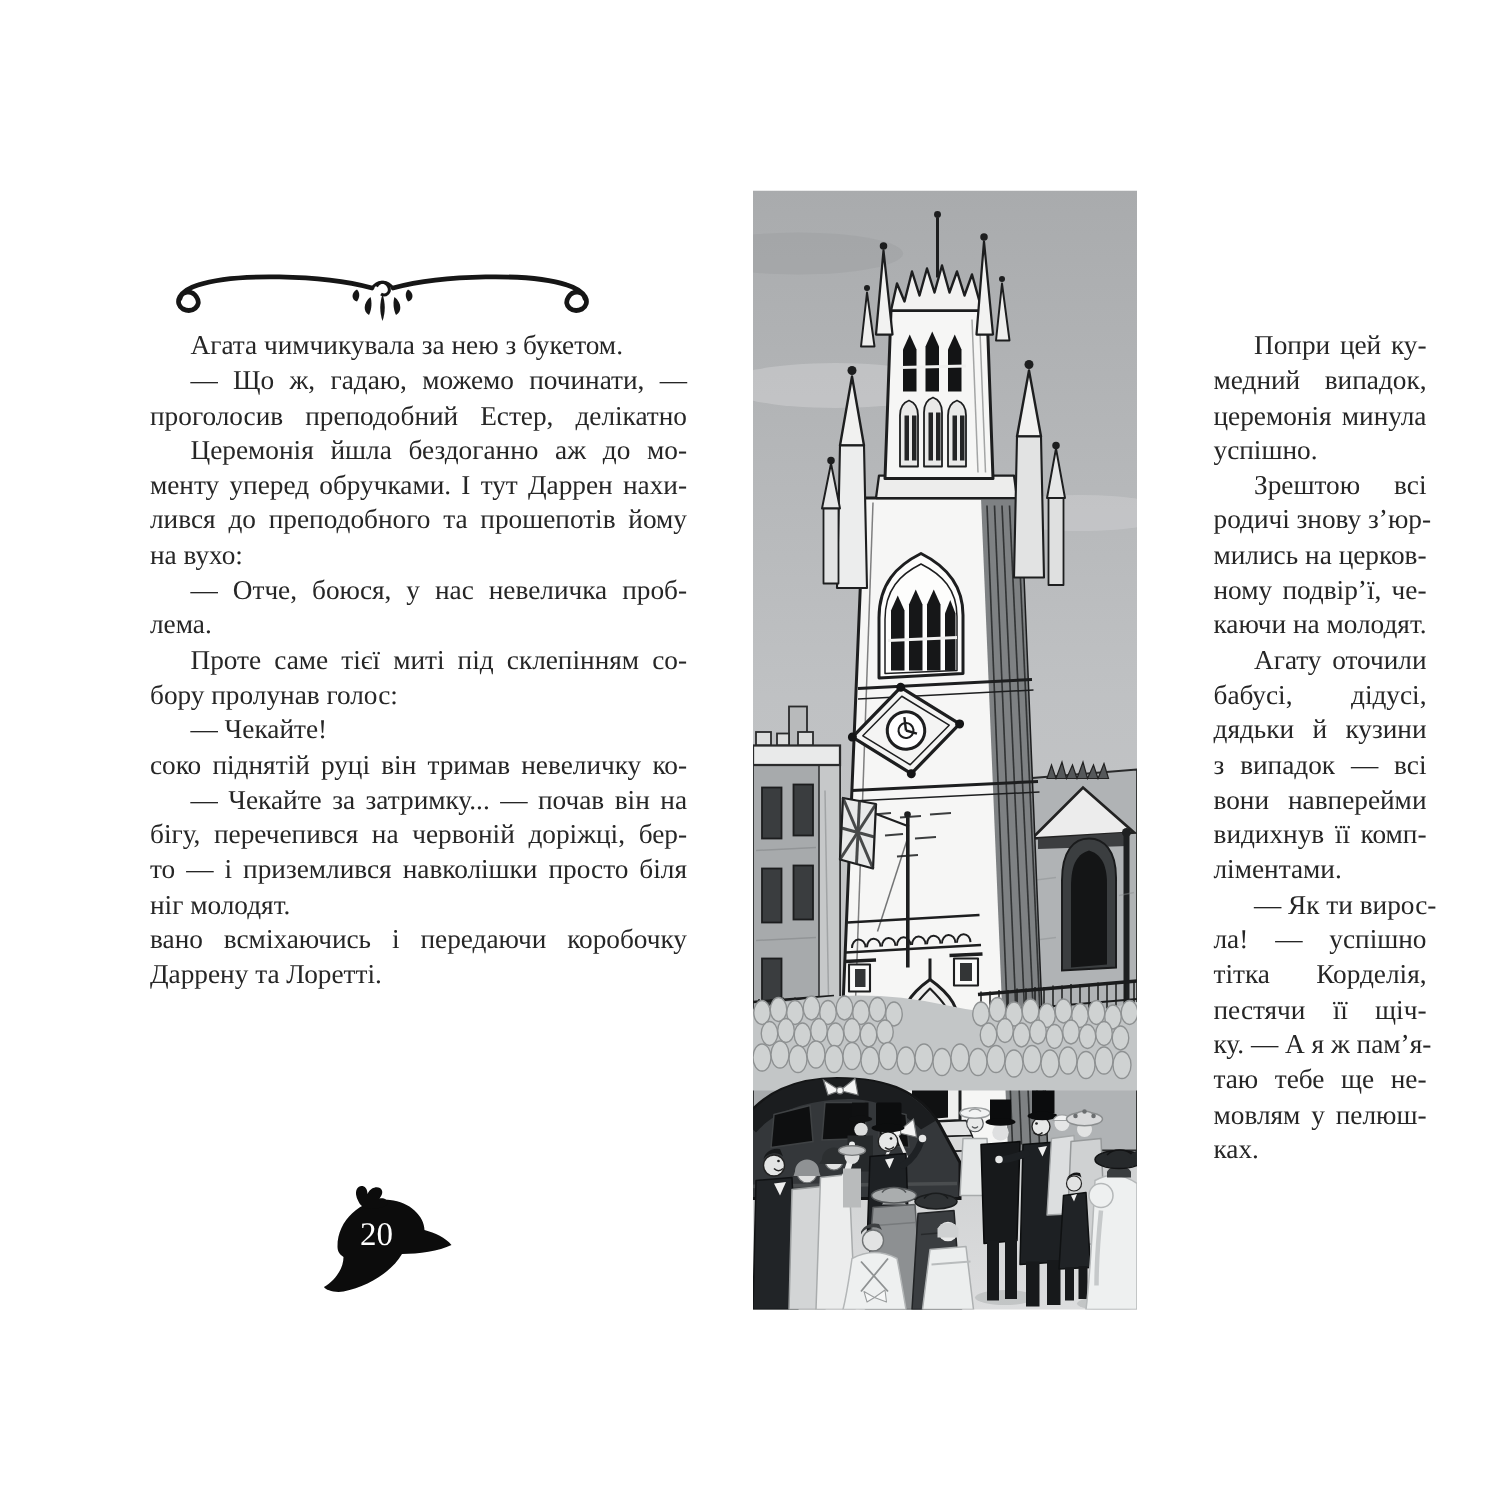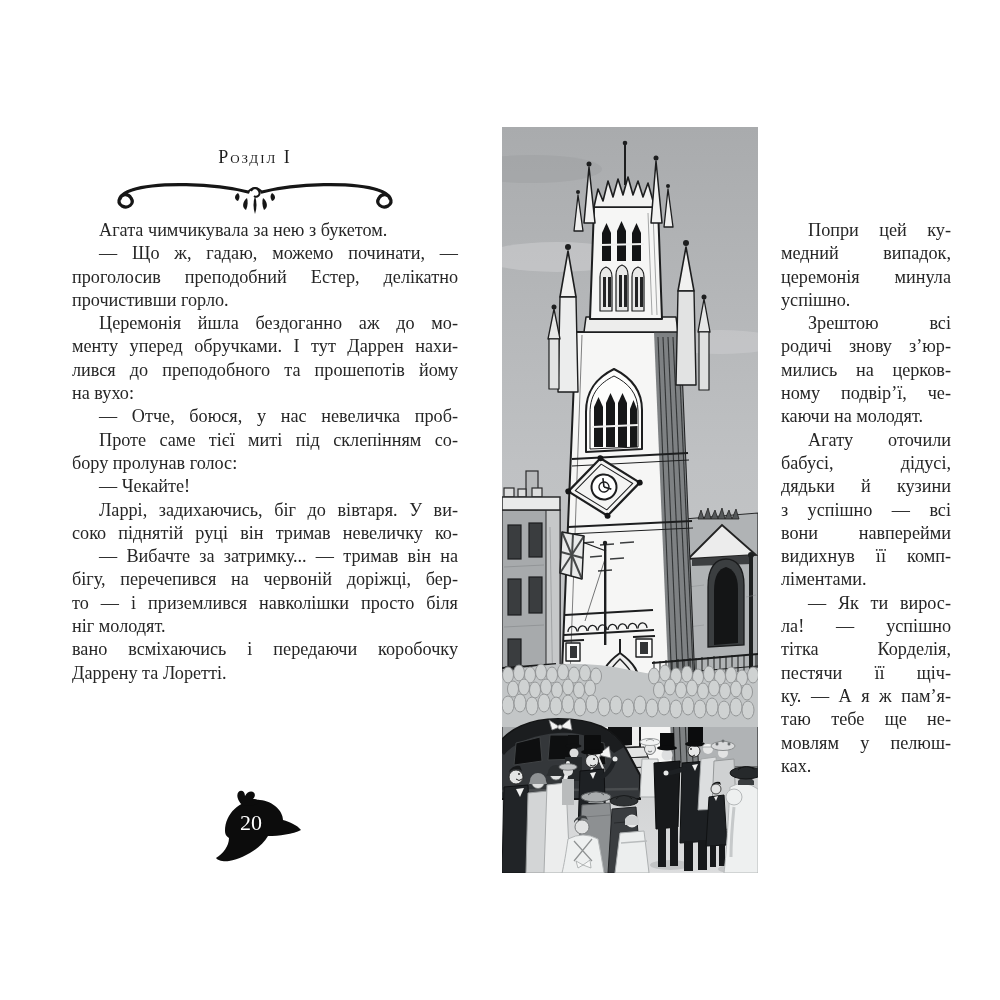--- a/index.html
+++ b/index.html
@@ -5,32 +5,31 @@
   html,body{margin:0;padding:0;background:#ffffff;}
   .page{position:relative;width:1000px;height:1000px;background:#ffffff;overflow:hidden;
         font-family:"Liberation Serif", serif;color:#262626;}
   .chapter{position:absolute;left:110px;top:147px;width:290px;text-align:center;
            font-variant:small-caps;font-size:18px;letter-spacing:2px;color:#1d1d1d;}
   .flourish{position:absolute;left:108px;top:178px;}
   .column{position:absolute;top:219px;}
   .col-left{left:72px;width:386px;}
   .col-right{left:781px;width:170px;}
   .line{font-size:18.2px;line-height:23.3px;height:23.3px;
-        text-align:justify;text-align-last:justify;white-space:nowrap;}
+        text-align:justify;text-align-last:justify;white-space:nowrap;margin-left:28px;}
   .line.indent{text-indent:27px;}
   .line.end{text-align-last:left;}
   .pagenum-wrap{position:absolute;left:205px;top:786px;}
   .illus{position:absolute;left:502px;top:127px;}
 </style>
 </head>
 <body>
 
 <div class="page">
 
-  <div class="chapter">Розділ І</div>
 
   <svg class="flourish" width="294" height="40" viewBox="0 0 294 40">
     <g fill="none" stroke="#161616" stroke-width="3.2" stroke-linecap="round">
       <path d="M140,14 C106,5 48,4 24,12 C11,16 8,24 14,28 C20,31 27,26 23,20 C20,15 13,16 12,21"></path>
       <path d="M154,14 C188,5 246,4 270,12 C283,16 286,24 280,28 C274,31 267,26 271,20 C274,15 281,16 282,21"></path>
     </g>
     <g fill="none" stroke="#161616" stroke-width="2">
       <path d="M140,14 C144,9 149,9 151,13 C153,17 149,20 146,18"></path>
       <path d="M154,14 C150,9 145,9 143,13"></path>
     </g>
@@ -40,53 +39,52 @@
       <path d="M155,20 C160,24 160,30 156,32 C154,28 154,23 155,20 Z"></path>
       <path d="M130,15 C126,17 126,22 130,23 C132,20 132,17 130,15 Z"></path>
       <path d="M164,15 C168,17 168,22 164,23 C162,20 162,17 164,15 Z"></path>
     </g>
   </svg>
 
   <div class="column col-left">
       <div class="line indent end">Агата чимчикувала за нею з букетом.</div>
       <div class="line indent">— Що ж, гадаю, можемо починати, —</div>
       <div class="line">проголосив преподобний Естер, делікатно</div>
-      <div class="line end">прочистивши горло.</div>
       <div class="line indent">Церемонія йшла бездоганно аж до мо-</div>
       <div class="line">менту уперед обручками. І тут Даррен нахи-</div>
       <div class="line">лився до преподобного та прошепотів йому</div>
       <div class="line end">на вухо:</div>
       <div class="line indent">— Отче, боюся, у нас невеличка проб-</div>
+      <div class="line end">лема.</div>
       <div class="line indent">Проте саме тієї миті під склепінням со-</div>
       <div class="line end">бору пролунав голос:</div>
       <div class="line indent end">— Чекайте!</div>
-      <div class="line indent">Ларрі, задихаючись, біг до вівтаря. У ви-</div>
       <div class="line">соко піднятій руці він тримав невеличку ко-</div>
-      <div class="line indent">— Вибачте за затримку... — тримав він на</div>
+      <div class="line indent">— Чекайте за затримку... — почав він на</div>
       <div class="line">бігу, перечепився на червоній доріжці, бер-</div>
       <div class="line">то — і приземлився навколішки просто біля</div>
       <div class="line end">ніг молодят.</div>
       <div class="line">вано всміхаючись і передаючи коробочку</div>
       <div class="line end">Даррену та Лоретті.</div>
     </div>
 
   <div class="column col-right">
       <div class="line indent">Попри цей ку-</div>
       <div class="line">медний випадок,</div>
       <div class="line">церемонія минула</div>
       <div class="line end">успішно.</div>
       <div class="line indent">Зрештою всі</div>
       <div class="line">родичі знову з’юр-</div>
       <div class="line">мились на церков-</div>
       <div class="line">ному подвір’ї, че-</div>
       <div class="line end">каючи на молодят.</div>
       <div class="line indent">Агату оточили</div>
       <div class="line">бабусі, дідусі,</div>
       <div class="line">дядьки й кузини</div>
-      <div class="line">з успішно — всі</div>
+      <div class="line">з випадок — всі</div>
       <div class="line">вони навперейми</div>
       <div class="line">видихнув її комп-</div>
       <div class="line end">ліментами.</div>
       <div class="line indent">— Як ти вирос-</div>
       <div class="line">ла! — успішно</div>
       <div class="line">тітка Корделія,</div>
       <div class="line">пестячи її щіч-</div>
       <div class="line">ку. — А я ж пам’я-</div>
       <div class="line">таю тебе ще не-</div>
       <div class="line">мовлям у пелюш-</div>

